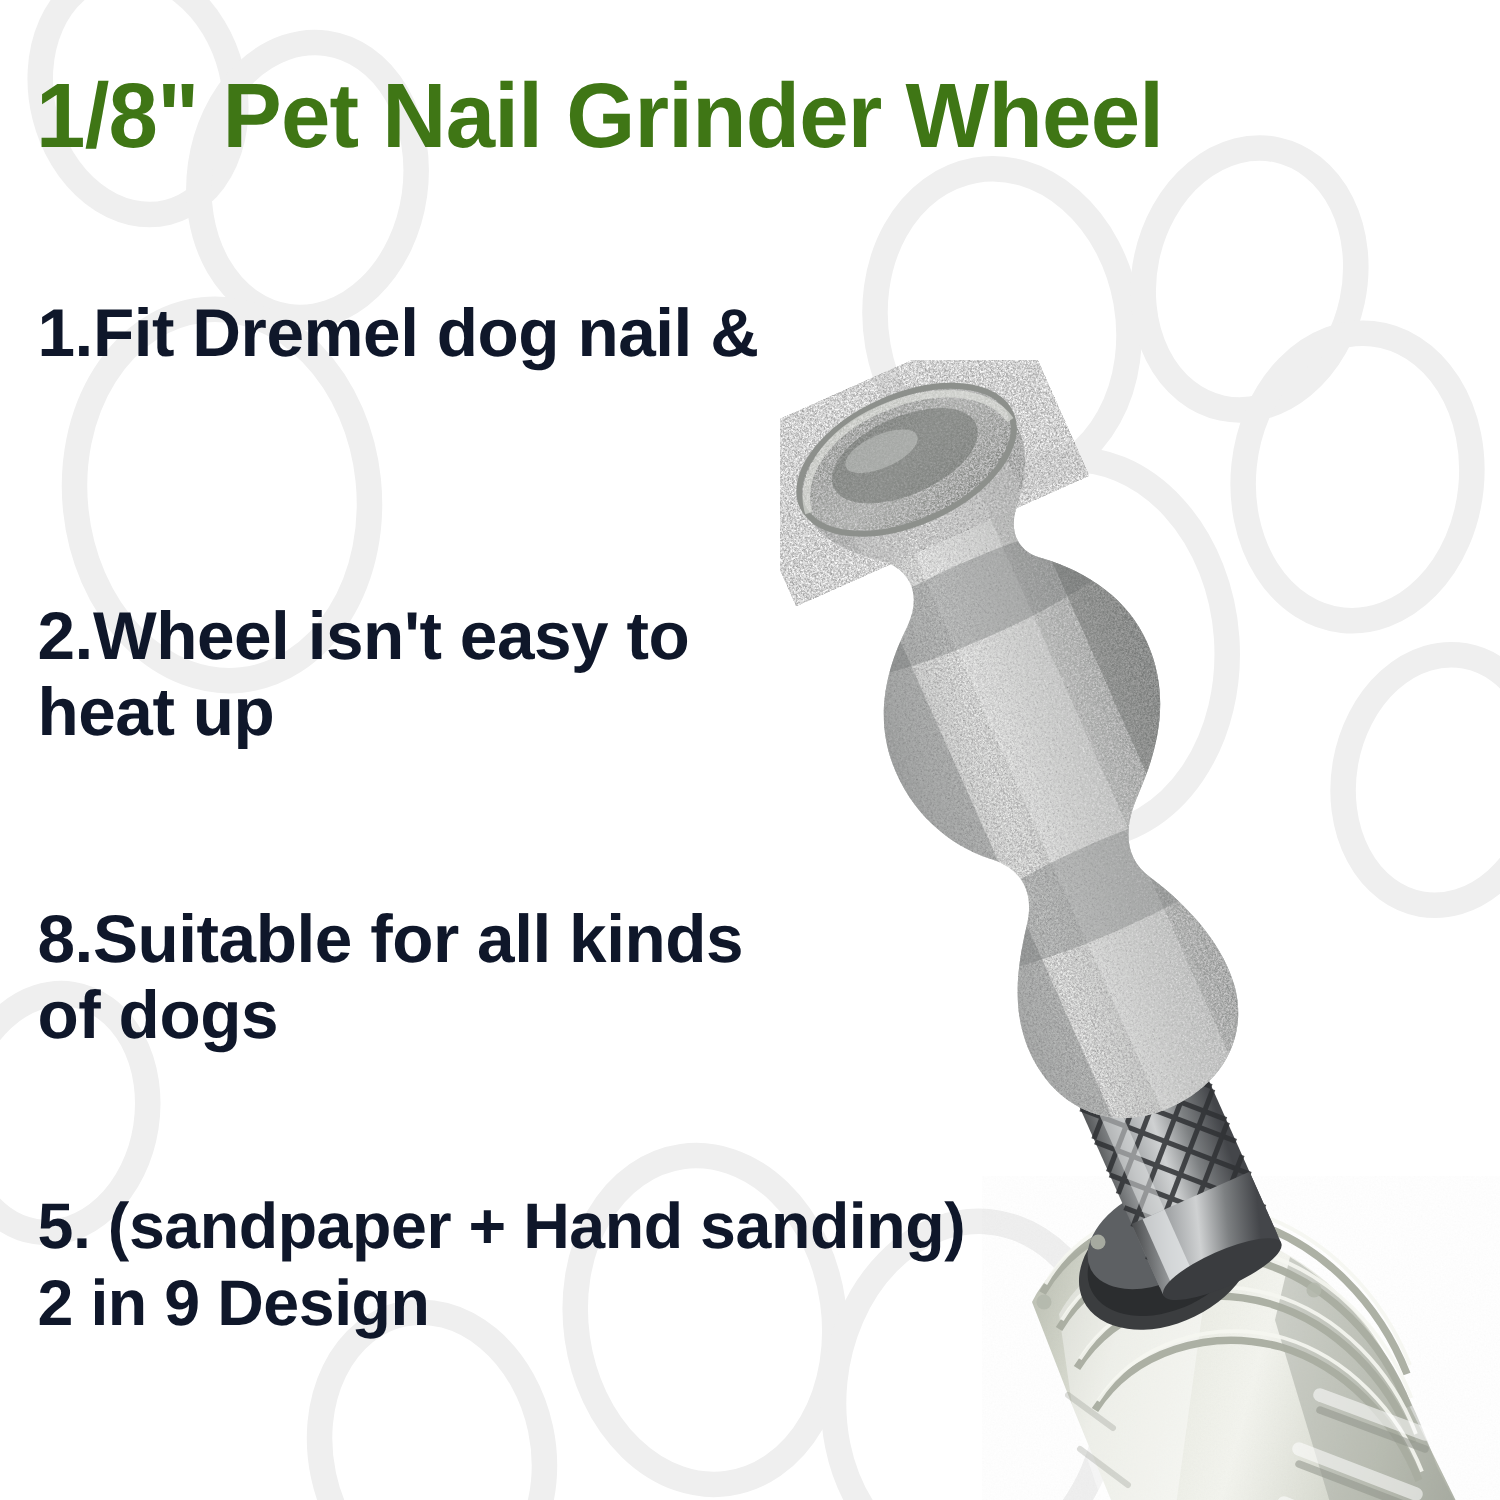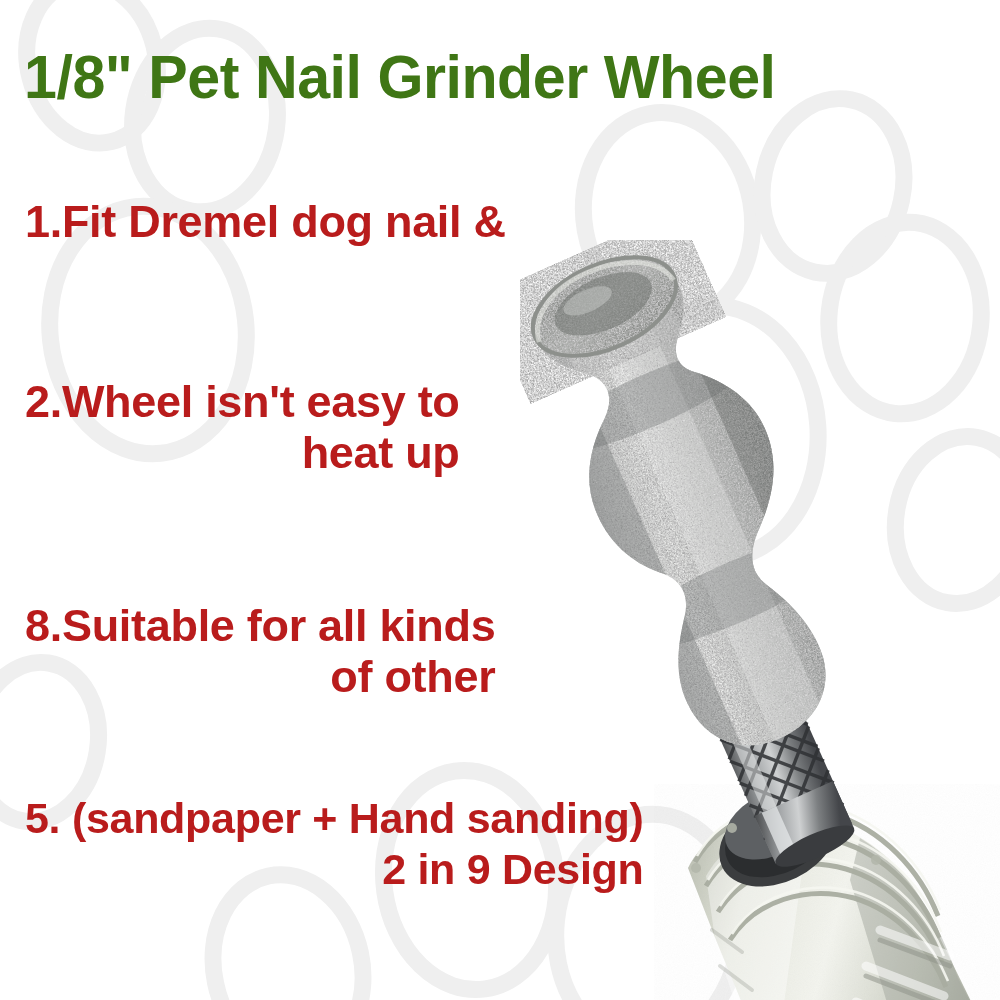--- a/index.html
+++ b/index.html
@@ -46,32 +46,31 @@
     line-height:64px;
     letter-spacing:-0.5px;
     transform:scaleX(0.97);
     transform-origin:left top;
     white-space:nowrap;
   }
 
   .feature{
     position:absolute;
     left:25px;
-    color:#b91c1c;
+    color:#0f172a;
     font-weight:bold;
     font-size:45px;
     line-height:51px;
     letter-spacing:-0.3px;
     white-space:nowrap;
-    text-align:right;
   }
   .feature .ln{display:block;}
 
   #f0{top:196px;}
-  #f1{top:376px;}
+  #f1{top:398px;}
   #f2{top:600px;}
   #f3{top:793px;}
   #f3{font-size:43px;}
 </style>
 </head>
 <body>
 
 <div id="stage">
 
   <svg id="watermark" viewBox="0 0 1000 1000" preserveAspectRatio="none" aria-hidden="true">
@@ -339,21 +338,21 @@
       <span class="ln">1.Fit Dremel dog nail &amp;</span>
     </div>
 
     <div class="feature" id="f1">
       <span class="ln">2.Wheel isn't easy to</span>
       <span class="ln">heat up</span>
     </div>
 
     <div class="feature" id="f2">
       <span class="ln">8.Suitable for all kinds</span>
-      <span class="ln">of other</span>
+      <span class="ln">of dogs</span>
     </div>
 
     <div class="feature" id="f3">
       <span class="ln">5. (sandpaper + Hand sanding)</span>
       <span class="ln">2 in 9 Design</span>
     </div>
 
   </div>
 </div>
 

